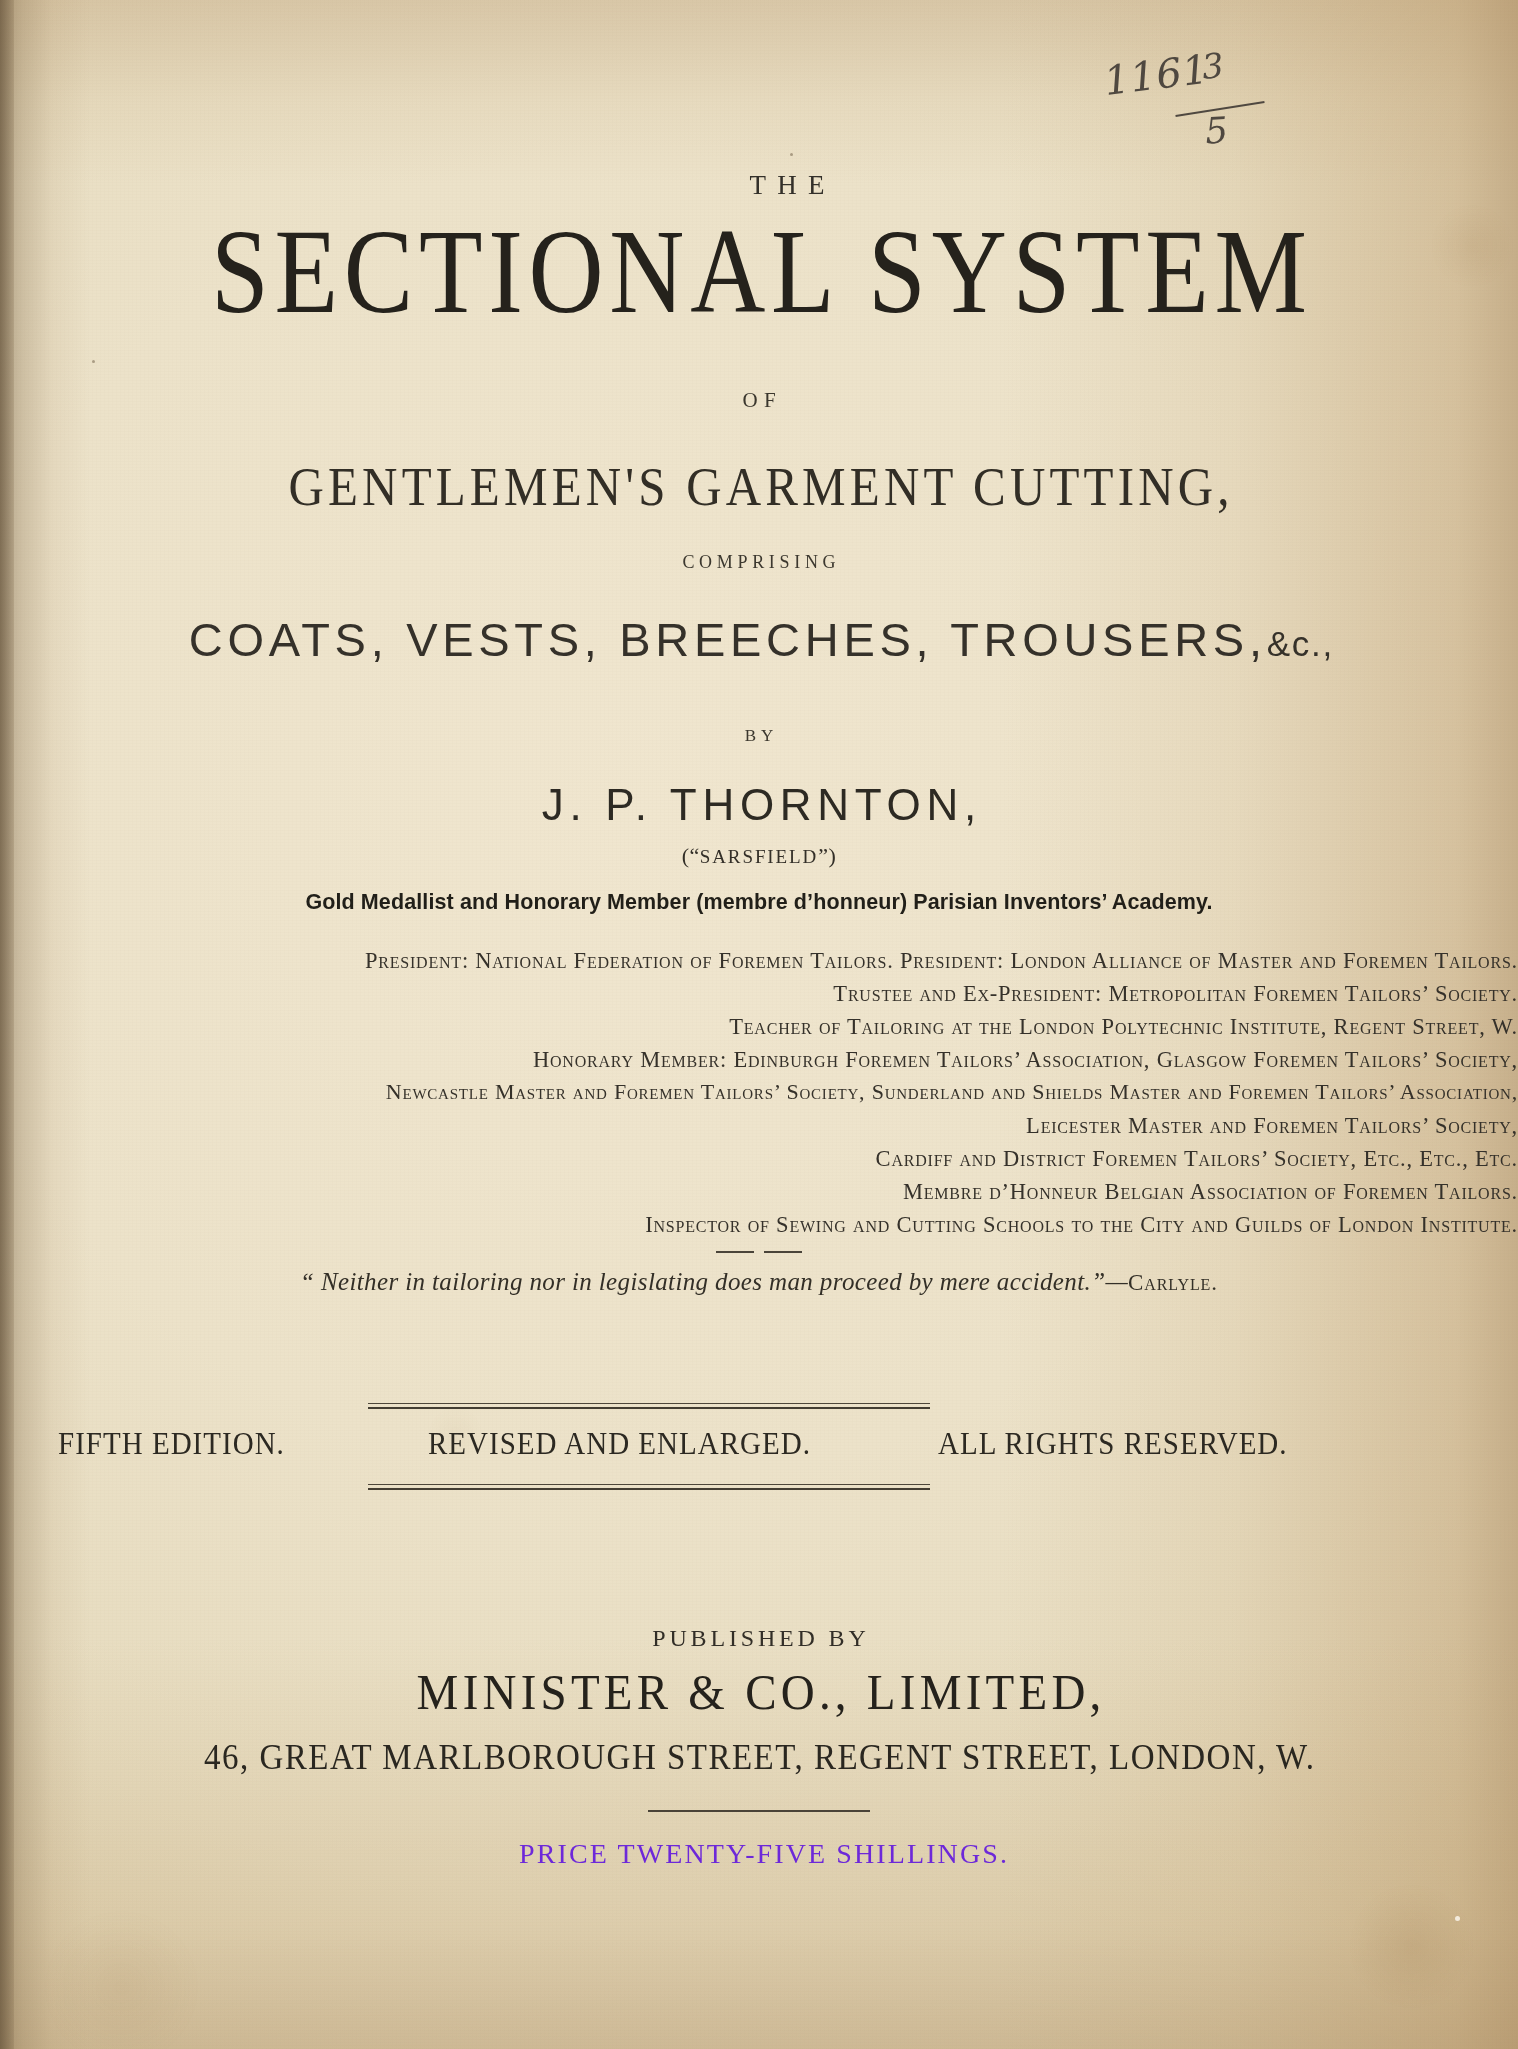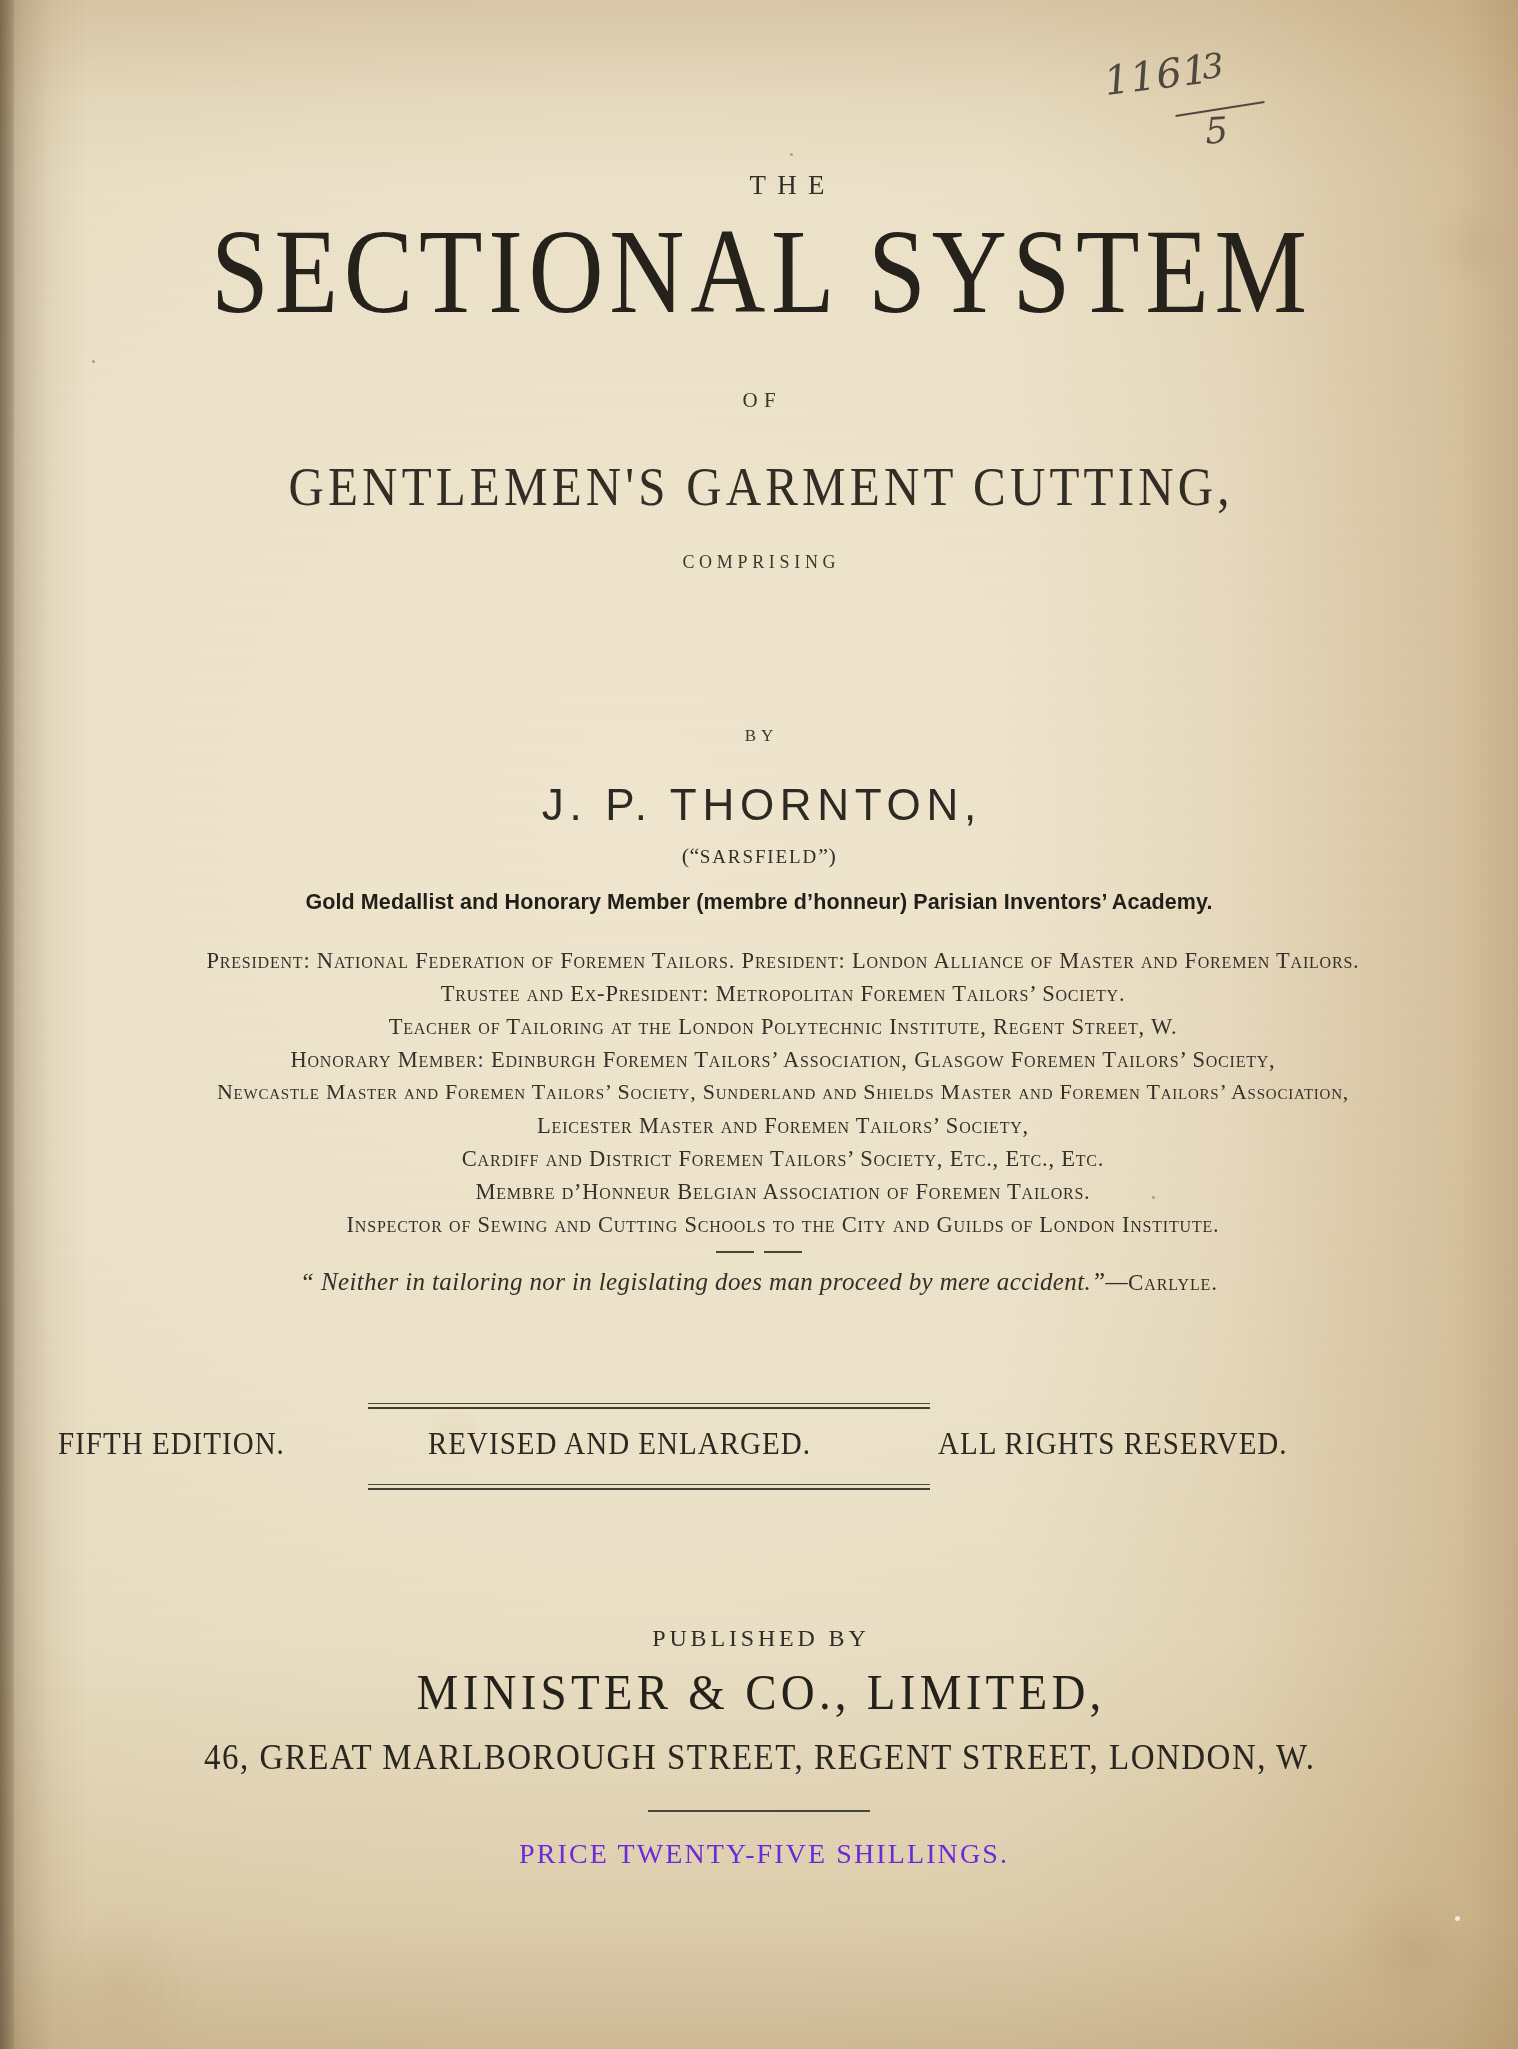--- a/index.html
+++ b/index.html
@@ -227,21 +227,21 @@
   }
 
   
   .credentials {
     position: absolute;
     top: 944px; left: 0;
     width: 100%;
     color: #35312a;
   }
   .cred-line {
-    text-align: center;
+    text-align: right;
     font-family: "Liberation Serif", "DejaVu Serif", serif;
     font-variant: small-caps;
     font-size: 22.5px;
     letter-spacing: 0.035em;
     line-height: 1.47;
     white-space: nowrap;
     padding-left: 48px;
   }
   .cred-line.wide { font-size: 22px; }
 
@@ -457,20 +457,23 @@
       <span class="sm-bar"></span>
       <span class="sm-den">5</span>
     </div>
 
     <div class="the-word line">THE</div>
     <div class="main-title line">SECTIONAL SYSTEM</div>
     <div class="of-word line">OF</div>
     <div class="sub-garment line">GENTLEMEN'S GARMENT CUTTING,</div>
     <div class="comprising-word line">COMPRISING</div>
 
+    <div class="garments-line line">
+      <span>COATS, VESTS, BREECHES, TROUSERS,</span><span class="amp">&amp;c.,</span>
+    </div>
 
     <div class="by-word line">BY</div>
     <div class="author-name line">J. P. THORNTON,</div>
 
     <div class="pseudonym line">
       <span>(“</span><span class="sc">SARSFIELD</span><span>”)</span>
     </div>
 
     <div class="medal-line line">Gold Medallist and Honorary Member (membre d’honneur) Parisian Inventors’ Academy.</div>
 

